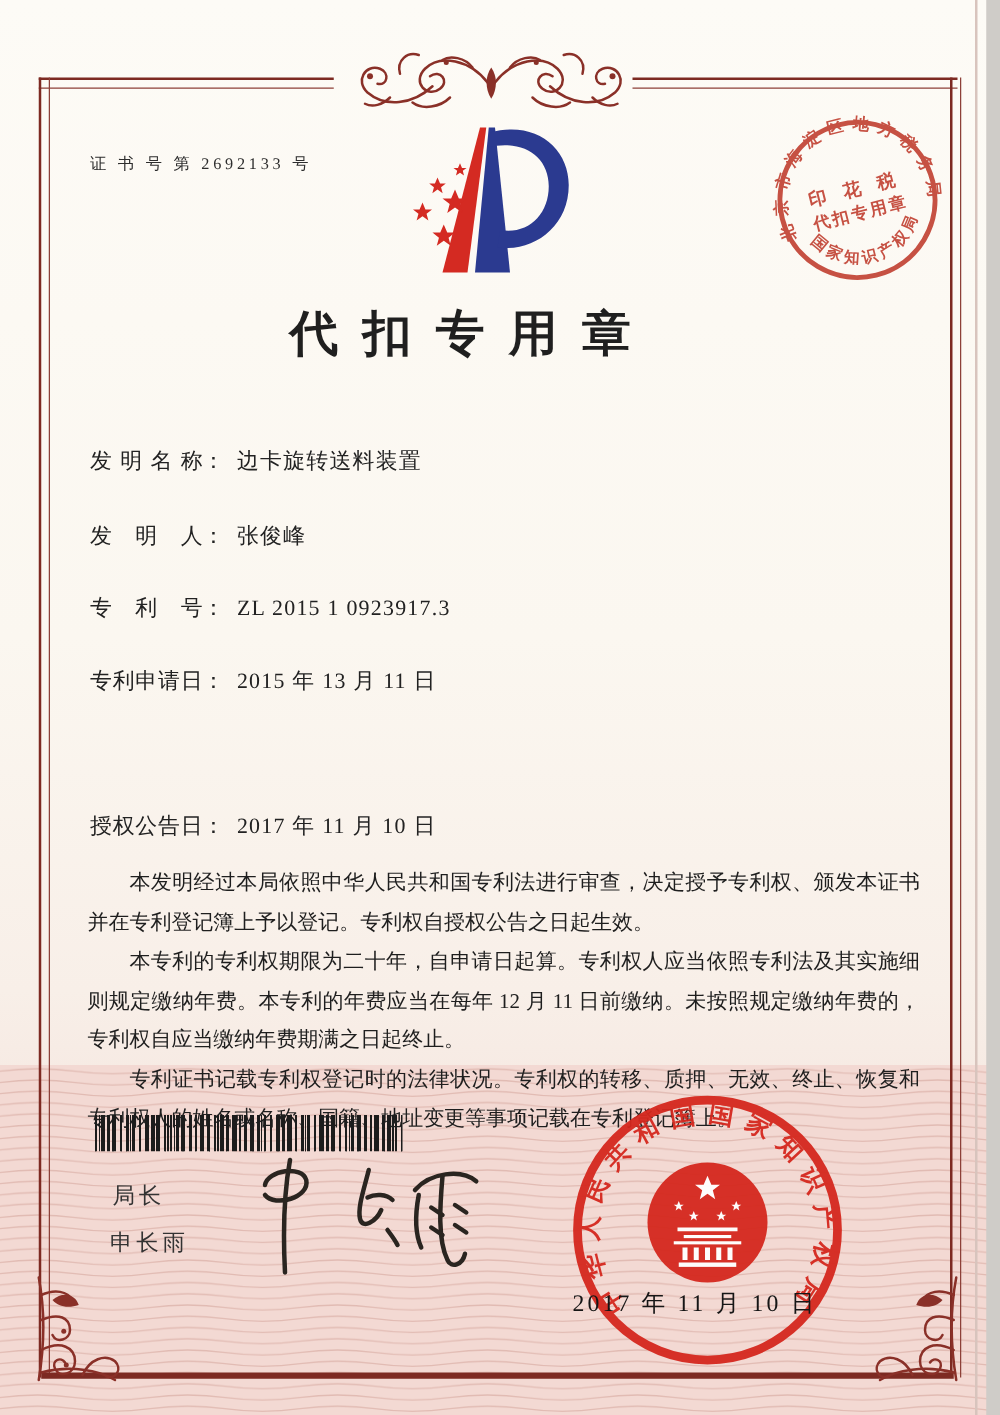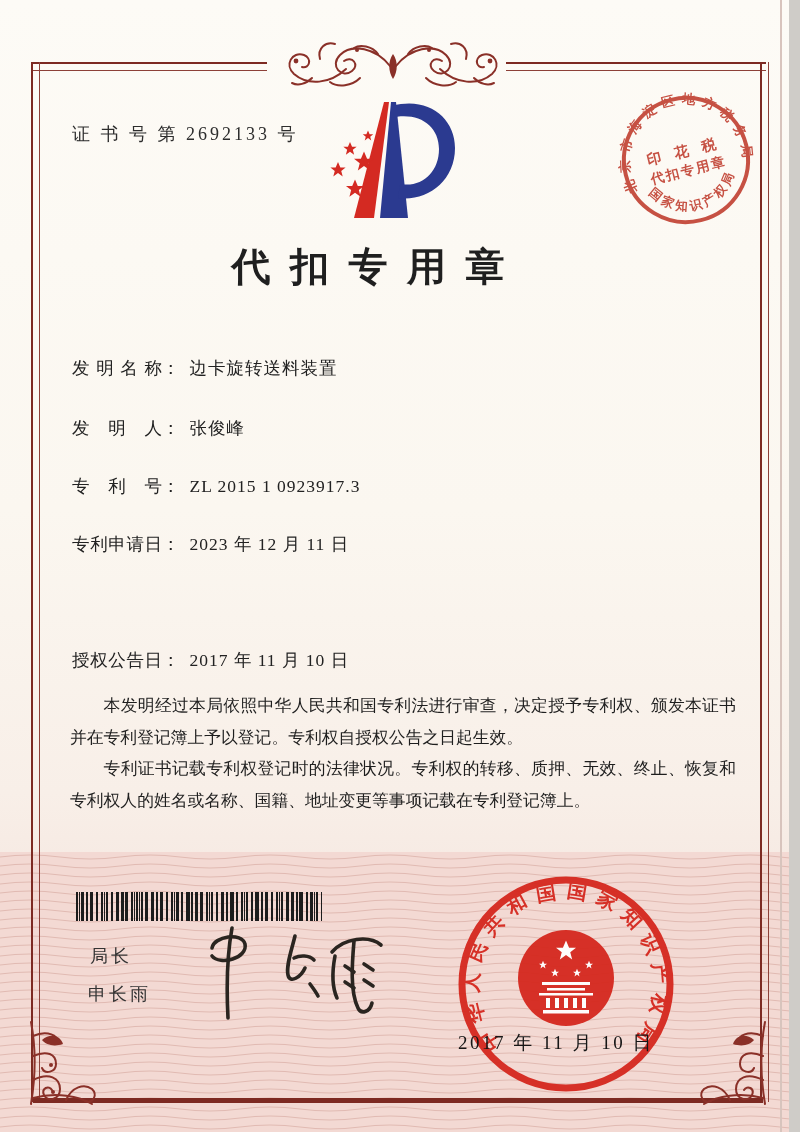--- a/index.html
+++ b/index.html
@@ -20,21 +20,21 @@
   .top-left-seg  { left:31px; top:62px; width:236px; }
   .top-right-seg { left:506px; top:62px; width:260px; }
   .left-seg  { left:31px; top:62px; height:1040px; }
   .right-seg { left:760px; top:62px; height:1040px; }
   .bottom-seg { left:33px; top:1098px; width:730px; height:5px; background:#7d2a22; border:none; }
   .top-orn { position:absolute; left:260px; top:34px; width:266px; height:64px; z-index:3; }
   .corner-orn { position:absolute; width:88px; height:90px; z-index:3; }
   .corner-left  { left:24px; top:1018px; }
   .corner-right { left:684px; top:1018px; transform:scale(-1,1); }
   
-  .cert-number { position:absolute; left:72px; top:122px; font-size:18px; letter-spacing:3px; color:#2d2d2d; z-index:4; }
+  .cert-number { position:absolute; left:72px; top:122px; font-size:13px; letter-spacing:3px; color:#2d2d2d; z-index:4; }
   .logo { position:absolute; left:322px; top:94px; width:140px; height:132px; z-index:4; }
   .doc-title { position:absolute; left:58px; top:240px; width:620px; text-align:center;
     font-size:39px; font-weight:700; letter-spacing:0.5em; text-indent:0.5em; color:#1f1f1f; z-index:4; }
   
   .field-row { position:absolute; left:72px; font-size:17.5px; white-space:nowrap; color:#222; z-index:4; }
   .f-label { display:inline-block; width:90px; text-align:justify; text-align-last:justify; }
   .f-colon { display:inline-block; margin-right:10px; }
   .f-value { letter-spacing:1px; }
   .row-0 { top:356px; } .row-1 { top:416px; } .row-2 { top:474px; }
   .row-3 { top:532px; } .row-4 { top:590px; } .row-5 { top:648px; }
@@ -152,28 +152,29 @@
   <div class="field-row row-0">
     <span class="f-label">发明名称</span><span class="f-colon">：</span><span class="f-value">边卡旋转送料装置</span>
   </div>
   <div class="field-row row-1">
     <span class="f-label">发明人</span><span class="f-colon">：</span><span class="f-value">张俊峰</span>
   </div>
   <div class="field-row row-2">
     <span class="f-label">专利号</span><span class="f-colon">：</span><span class="f-value">ZL 2015 1 0923917.3</span>
   </div>
   <div class="field-row row-3">
-    <span class="f-label">专利申请日</span><span class="f-colon">：</span><span class="f-value">2023 年 12 月 11 日</span>
+    <span class="f-label">专利申请日</span><span class="f-colon">：</span><span class="f-value">2015 年 13 月 11 日</span>
   </div>
   <div class="field-row row-5">
     <span class="f-label">授权公告日</span><span class="f-colon">：</span><span class="f-value">2017 年 11 月 10 日</span>
   </div>
 
   <div class="body-text">
     <p>本发明经过本局依照中华人民共和国专利法进行审查，决定授予专利权、颁发本证书并在专利登记簿上予以登记。专利权自授权公告之日起生效。</p>
+    <p>本专利的专利权期限为二十年，自申请日起算。专利权人应当依照专利法及其实施细则规定缴纳年费。本专利的年费应当在每年 12 月 11 日前缴纳。未按照规定缴纳年费的，专利权自应当缴纳年费期满之日起终止。</p>
     <p>专利证书记载专利权登记时的法律状况。专利权的转移、质押、无效、终止、恢复和专利权人的姓名或名称、国籍、地址变更等事项记载在专利登记簿上。</p>
   </div>
 
   <div class="barcode"></div>
 
   <div class="signer-title">局长</div>
   <div class="signer-name">申长雨</div>
 
   <svg class="signature-svg" viewBox="0 0 225 118">
     <g fill="none" stroke="#2a2520" stroke-width="3.6" stroke-linecap="round">

